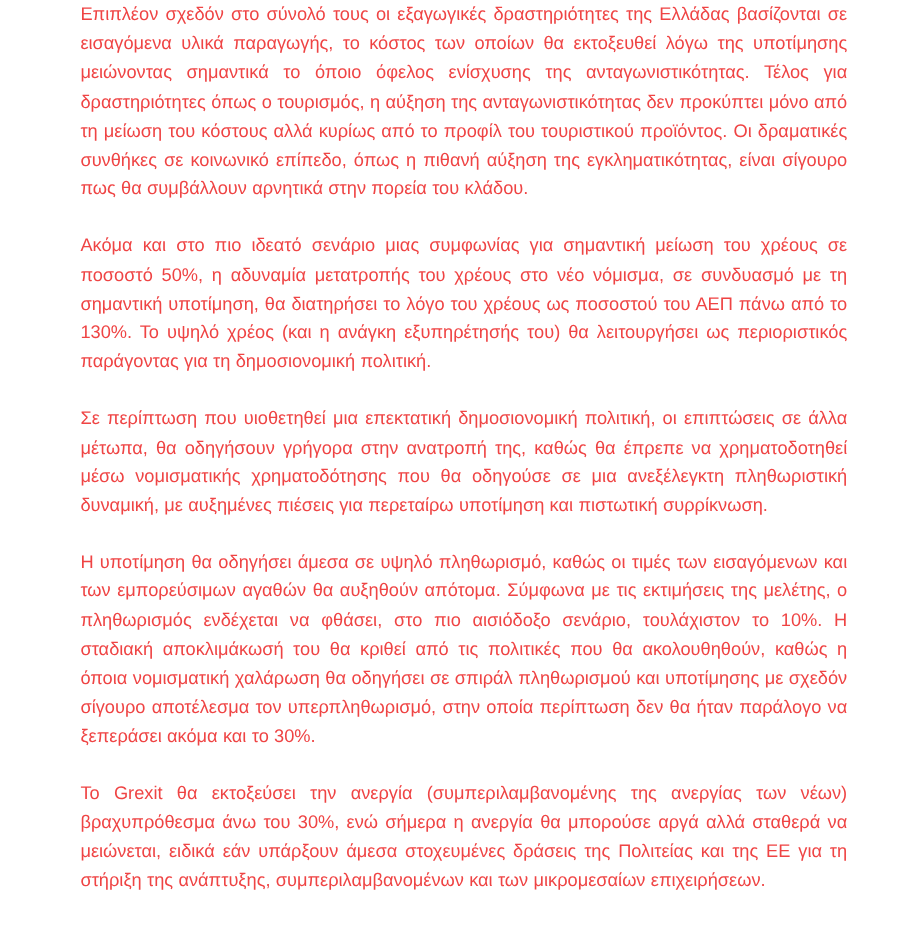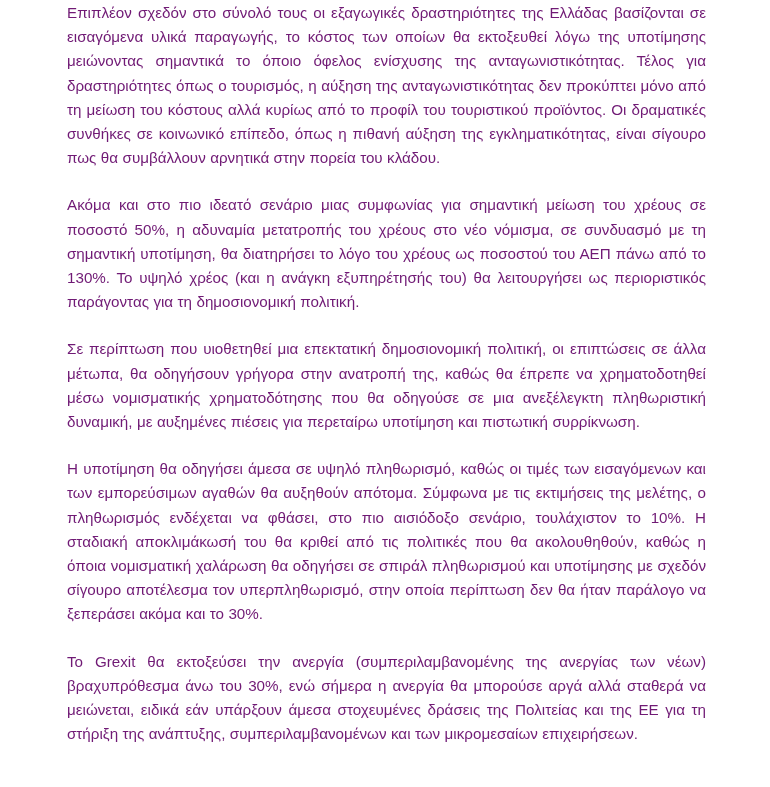--- a/index.html
+++ b/index.html
@@ -11,21 +11,21 @@
       width: 770px;
       height: 787px;
       overflow: hidden;
       position: relative;
     }
     .page {
       position: absolute;
       left: 67px;
       top: 1px;
       width: 639px;
-      color: #701a75;
+      color: #ef4444;
       font-family: "Liberation Sans", sans-serif;
       font-size: 15.2px;
       line-height: 24.2px;
     }
     .para {
       margin: 0 0 23px 0;
       text-align: justify;
       text-justify: inter-word;
       word-spacing: 0.2px;
     }

